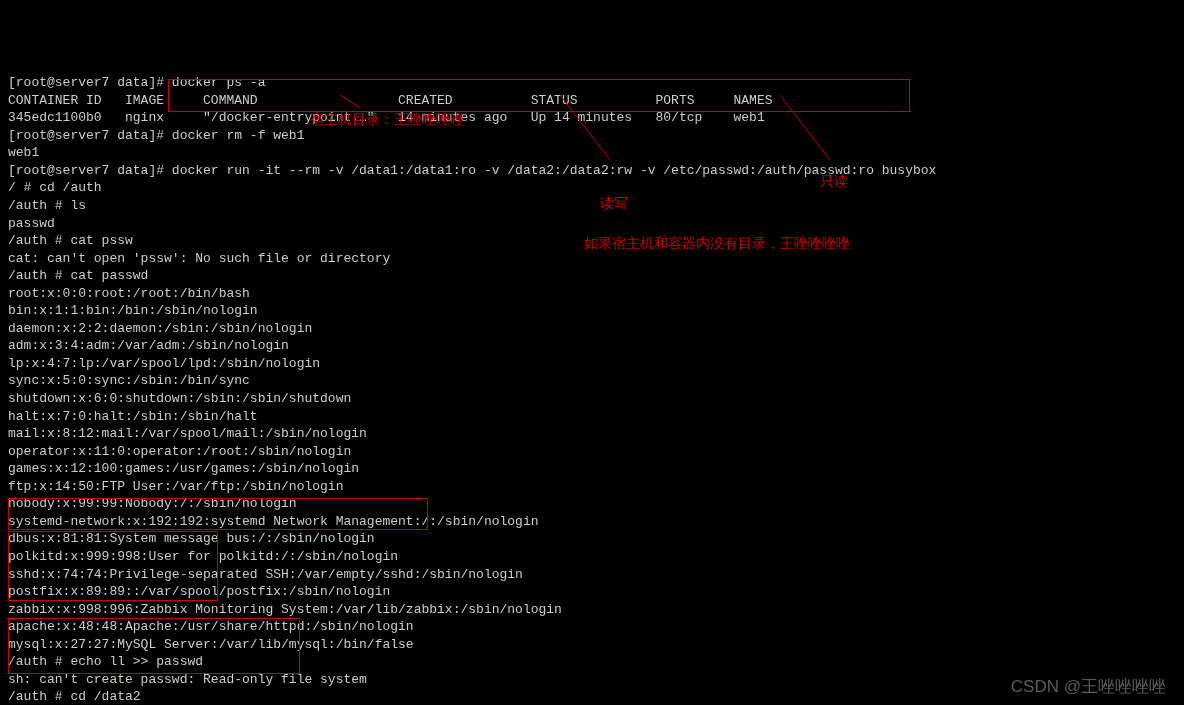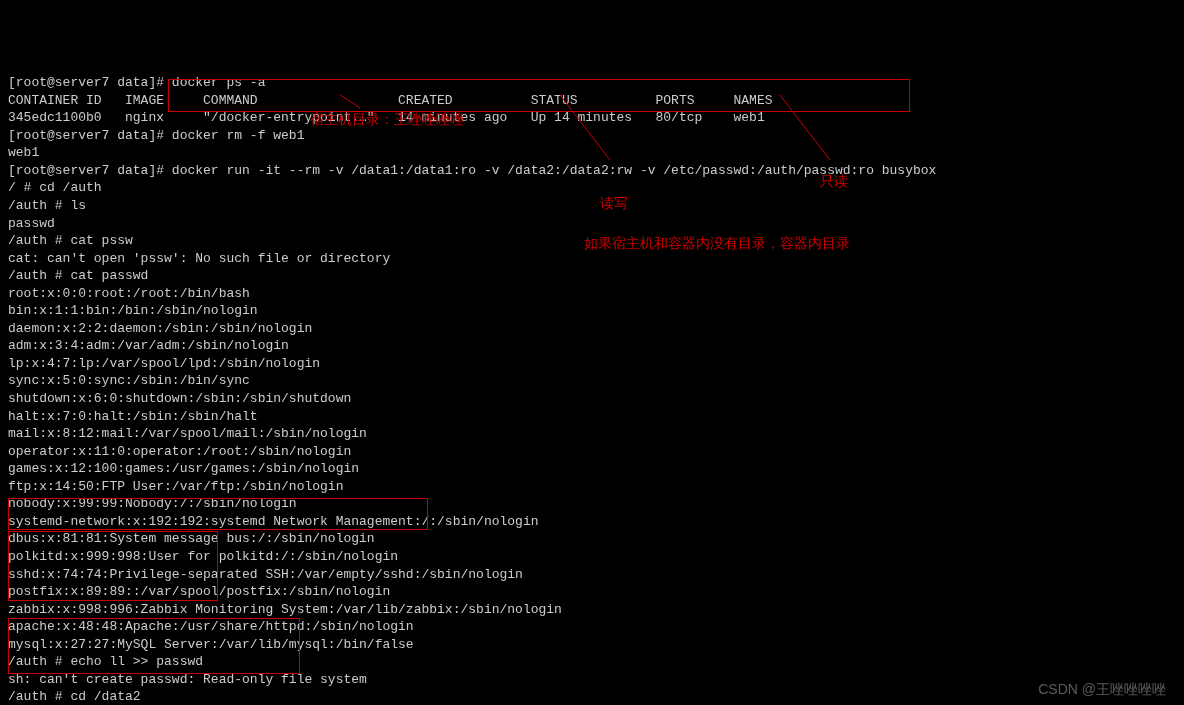--- a/index.html
+++ b/index.html
@@ -12,21 +12,21 @@
     width: 1184px;
     height: 705px;
     padding: 4px 8px;
     position: relative;
     white-space: pre;
     overflow: hidden;
   }
   .line { display: block; }
   .box-red { border: 1px solid #c00; position: absolute; pointer-events: none; }
   .ann { color: #c00; font-family: "Microsoft YaHei", sans-serif; font-size: 14px; position: absolute; pointer-events: none; white-space: nowrap; font-weight: 500;}
-  .watermark { position:absolute; right:18px; bottom:6px; color:rgba(200,200,200,0.45); font-family: "Microsoft YaHei", sans-serif; font-size:14px; }
+  .watermark { position:absolute; right:18px; bottom:6px; color:rgba(200,200,200,0.45); font-family: "Microsoft YaHei", sans-serif; font-size:17px; }
   svg.connector { position:absolute; top:0; left:0; width:1184px; height:705px; pointer-events:none; }
   svg.connector line { stroke:#c00; stroke-width:1; }
 </style>
 </head>
 <body>
 
 
 
 <div id="terminal-area"><span class="line">[root@server7 data]# docker ps -a</span><span class="line">CONTAINER ID   IMAGE     COMMAND                  CREATED          STATUS          PORTS     NAMES</span><span class="line">345edc1100b0   nginx     "/docker-entrypoint.…"   14 minutes ago   Up 14 minutes   80/tcp    web1</span><span class="line">[root@server7 data]# docker rm -f web1</span><span class="line">web1</span><span class="line">[root@server7 data]# docker run -it --rm -v /data1:/data1:ro -v /data2:/data2:rw -v /etc/passwd:/auth/passwd:ro busybox</span><span class="line">/ # cd /auth</span><span class="line">/auth # ls</span><span class="line">passwd</span><span class="line">/auth # cat pssw</span><span class="line">cat: can't open 'pssw': No such file or directory</span><span class="line">/auth # cat passwd</span><span class="line">root:x:0:0:root:/root:/bin/bash</span><span class="line">bin:x:1:1:bin:/bin:/sbin/nologin</span><span class="line">daemon:x:2:2:daemon:/sbin:/sbin/nologin</span><span class="line">adm:x:3:4:adm:/var/adm:/sbin/nologin</span><span class="line">lp:x:4:7:lp:/var/spool/lpd:/sbin/nologin</span><span class="line">sync:x:5:0:sync:/sbin:/bin/sync</span><span class="line">shutdown:x:6:0:shutdown:/sbin:/sbin/shutdown</span><span class="line">halt:x:7:0:halt:/sbin:/sbin/halt</span><span class="line">mail:x:8:12:mail:/var/spool/mail:/sbin/nologin</span><span class="line">operator:x:11:0:operator:/root:/sbin/nologin</span><span class="line">games:x:12:100:games:/usr/games:/sbin/nologin</span><span class="line">ftp:x:14:50:FTP User:/var/ftp:/sbin/nologin</span><span class="line">nobody:x:99:99:Nobody:/:/sbin/nologin</span><span class="line">systemd-network:x:192:192:systemd Network Management:/:/sbin/nologin</span><span class="line">dbus:x:81:81:System message bus:/:/sbin/nologin</span><span class="line">polkitd:x:999:998:User for polkitd:/:/sbin/nologin</span><span class="line">sshd:x:74:74:Privilege-separated SSH:/var/empty/sshd:/sbin/nologin</span><span class="line">postfix:x:89:89::/var/spool/postfix:/sbin/nologin</span><span class="line">zabbix:x:998:996:Zabbix Monitoring System:/var/lib/zabbix:/sbin/nologin</span><span class="line">apache:x:48:48:Apache:/usr/share/httpd:/sbin/nologin</span><span class="line">mysql:x:27:27:MySQL Server:/var/lib/mysql:/bin/false</span><span class="line">/auth # echo ll &gt;&gt; passwd</span><span class="line">sh: can't create passwd: Read-only file system</span><span class="line">/auth # cd /data2</span></div>
 
@@ -40,18 +40,18 @@
 <svg class="connector">
   <line x1="340" y1="95" x2="360" y2="108"></line>
   <line x1="560" y1="95" x2="610" y2="160"></line>
   <line x1="780" y1="95" x2="830" y2="160"></line>
 </svg>
 
 
 <div class="ann" style="left:310px; top:110px; width:160px; white-space:normal; line-height:1.4;">宿主机目录：王唑唑唑唑</div>
 <div class="ann" style="left:600px; top:158px;margin-top:36px;">读写</div>
 <div class="ann" style="left:820px; top:172px;">只读</div>
-<div class="ann" style="left:584px; top:234px;">如果宿主机和容器内没有目录，容器内目录</div>
+<div class="ann" style="left:584px; top:234px;">如果宿主机和容器内没有目录，王唑唑唑唑</div>
 
 <div class="watermark">CSDN @王唑唑唑唑</div>
 
 
 
 
 </body></html>

